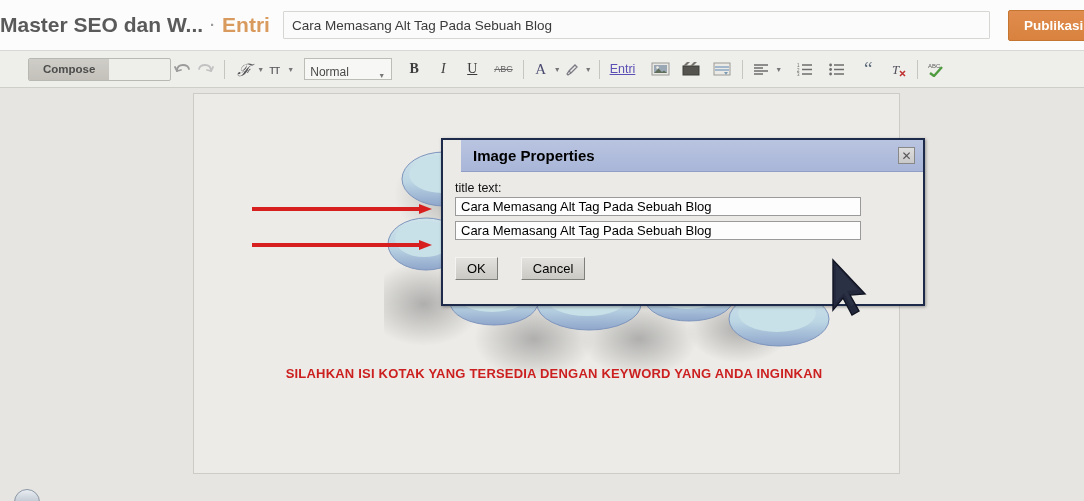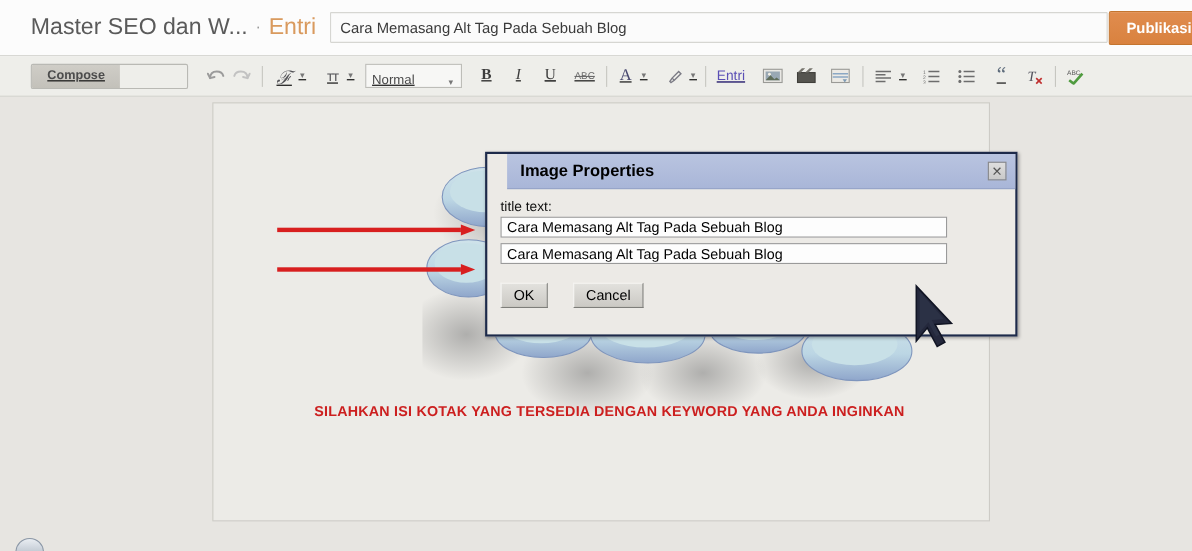--- a/index.html
+++ b/index.html
@@ -18,24 +18,23 @@
 
   
   .topbar {
     position: absolute; left: 0; top: 0;
     width: 1084px; height: 51px;
     background: #fcfcfc;
     border-bottom: 1px solid #d8d8d4;
     display: flex; align-items: center;
   }
   .blog-title {
-    margin-left: 28px;
     font-size: 21px;
     color: #5a5a5a;
-    font-weight: 400;
+    font-weight: 700;
     white-space: nowrap;
   }
   .dot-sep {
     margin: 0 7px 0 7px;
     color: #9a9a9a;
     font-size: 15px;
     position: relative; top: -2px;
   }
   .entri {
     color: #d99a5e;
@@ -68,21 +67,21 @@
     white-space: nowrap;
     cursor: pointer;
   }
 
   
   .toolbar {
     position: absolute; left: 0; top: 51px;
     width: 1084px; height: 37px;
     background: #eeeeea;
     border-bottom: 1px solid #cfcfca;
-    display: flex; align-items: center; text-decoration: underline;
+    display: flex; align-items: center;
   }
   .seg {
     display: flex;
     margin-left: 28px;
     border: 1px solid #b9b9b4;
     border-radius: 2px;
     overflow: hidden;
     height: 23px;
   }
   .seg div {
@@ -97,21 +96,21 @@
 
   .tb-sep { width: 1px; height: 19px; background: #c6c6c0; margin: 0 7px; }
   .tb-item {
     display: flex; align-items: center; justify-content: center;
     height: 24px; min-width: 20px;
     padding: 0 3px;
     color: #6c6c6c;
     cursor: pointer;
     font-size: 14px;
   }
-  .grp { display: flex; align-items: center; margin-left: 14px; }
+  .grp { display: flex; align-items: center; }
   .caret { font-size: 7px; margin-left: 3px; color: #777; }
   .selbox {
     width: 88px; height: 22px;
     border: 1px solid #bdbdb8;
     background: #f7f7f5;
     display: flex; align-items: flex-end;
     font-size: 12px; color: #4a4a4a;
     padding-left: 5px;
     position: relative;
     cursor: pointer;

